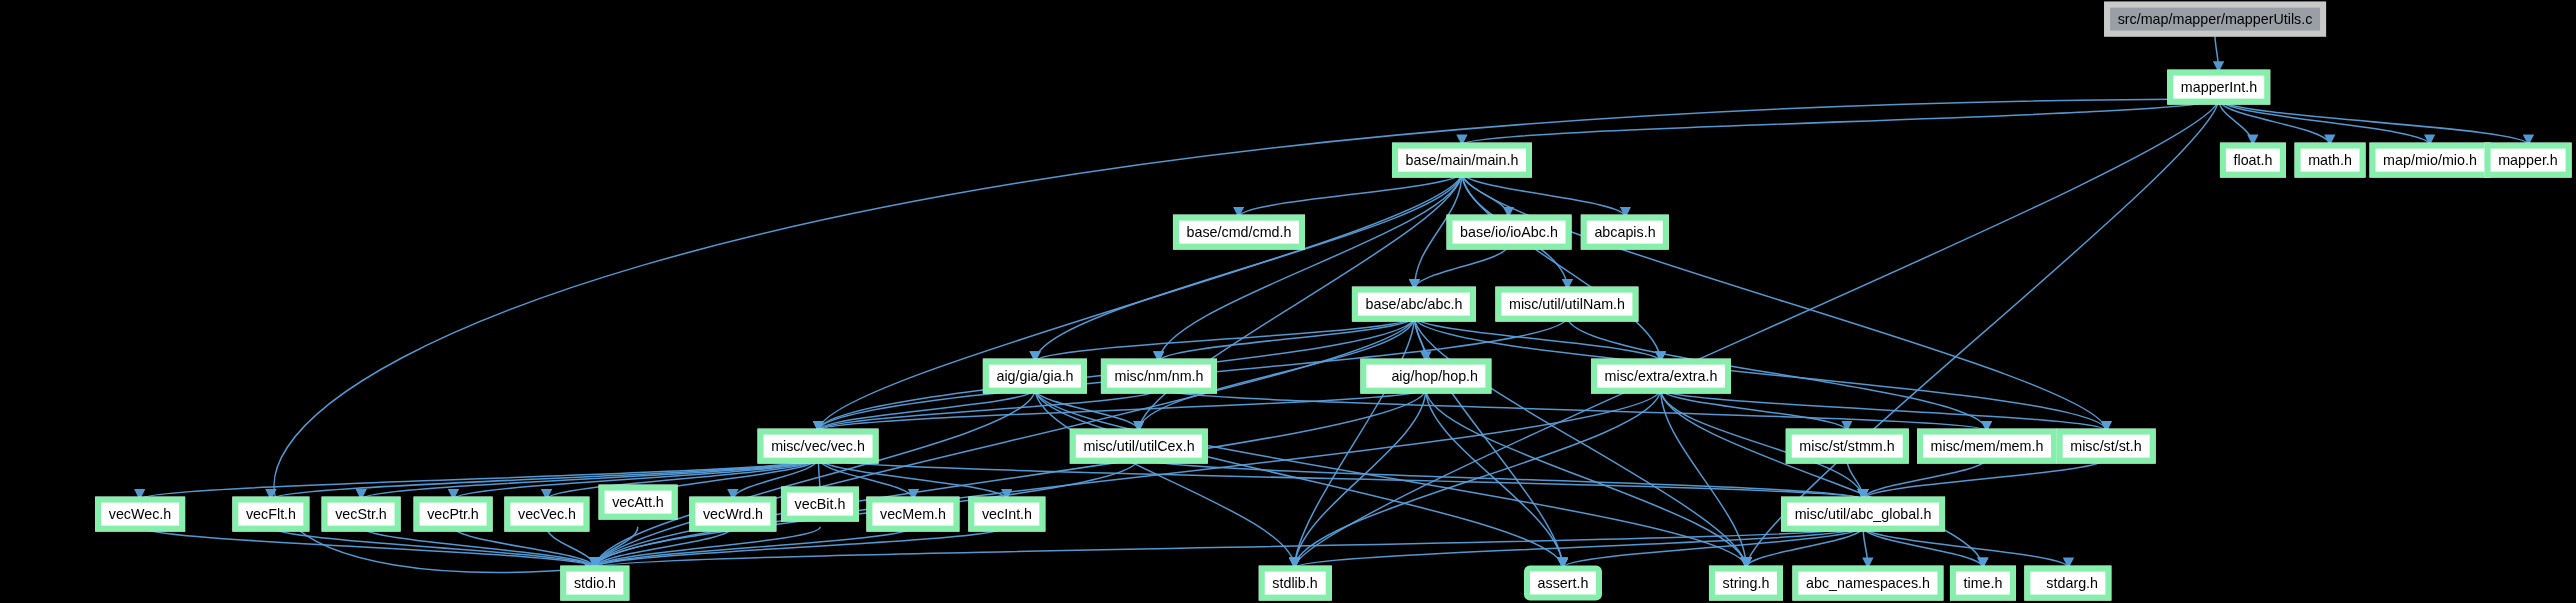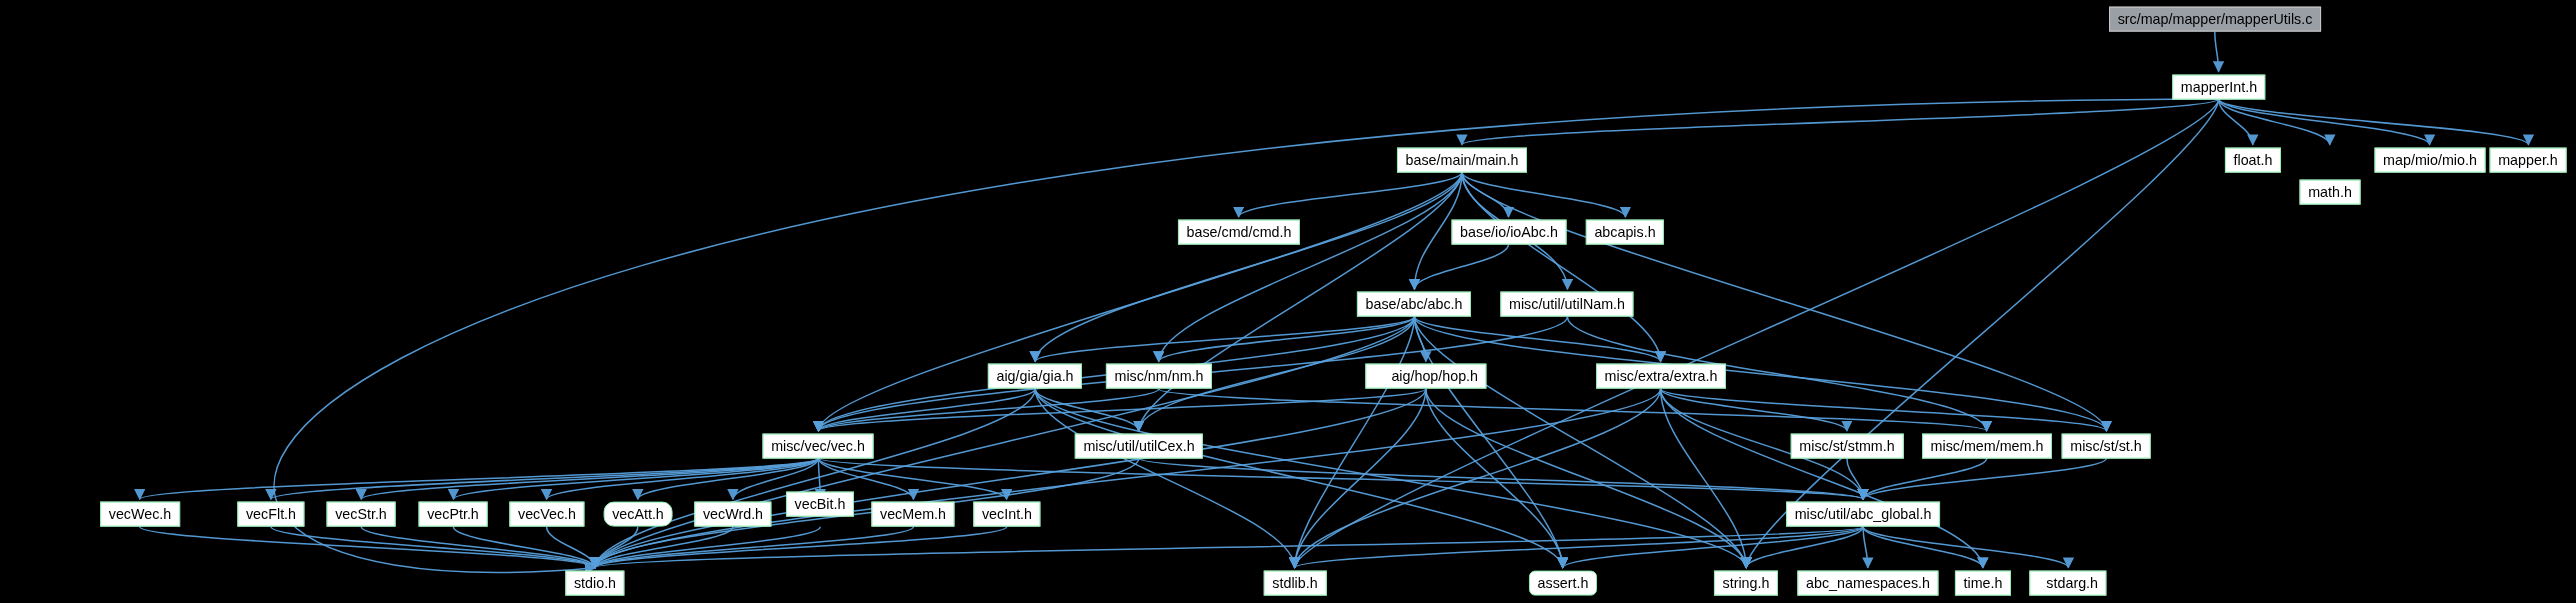--- a/index.html
+++ b/index.html
@@ -11,21 +11,21 @@
     font-family:"Liberation Sans", sans-serif;
   }
   .edges{position:absolute;left:0;top:0;width:2576px;height:604px;}
   .edge{fill:none;stroke:#58a0dc;stroke-width:1.6px;opacity:0.95;}
   .nodes{position:absolute;left:0;top:0;width:2576px;height:604px;}
   .node{
     position:absolute;
     transform:translate(-50%,-50%);
     background:#ffffff;
     color:#000000;
-    border:1px solid #86efac;
+    border:6px solid #86efac;
     font-size:14.3px;
     line-height:17px;
     padding:2.9px 7.6px;
     white-space:nowrap;
     z-index:2;
     cursor:pointer;
   }
   .node.root{
     background:#9a9fa6;
     border-color:#c9c9c9;
@@ -128,21 +128,21 @@
       <path d="M1960,554 C1960,571.2 1837,579.8 1837,597" class="edge" marker-end="url(#arrowhead)"></path>
       <path d="M1960,554 C1960,571.2 1965,579.8 1965,597" class="edge" marker-end="url(#arrowhead)"></path>
       <path d="M1960,554 C1960,571.2 2086,579.8 2086,597" class="edge" marker-end="url(#arrowhead)"></path>
       <path d="M1960,554 C1960,571.2 2176,579.8 2176,597" class="edge" marker-end="url(#arrowhead)"></path>
     </svg>
   <div class="nodes">
       <div class="node root" style="left: 2215px; top: 19px;">src/map/mapper/mapperUtils.c</div>
       <div class="node" style="left: 2219px; top: 87px;">mapperInt.h</div>
       <div class="node" style="left: 1462px; top: 160px;">base/main/main.h</div>
       <div class="node" style="left: 2253px; top: 160px;">float.h</div>
-      <div class="node" style="left: 2330px; top: 160px; margin-top: 32px;">math.h</div>
+      <div class="node" style="left: 2330px; top: 160px;">math.h</div>
       <div class="node" style="left: 2430px; top: 160px;">map/mio/mio.h</div>
       <div class="node" style="left: 2528px; top: 160px;">mapper.h</div>
       <div class="node" style="left: 1239px; top: 232px;">base/cmd/cmd.h</div>
       <div class="node" style="left: 1509px; top: 232px;">base/io/ioAbc.h</div>
       <div class="node" style="left: 1625px; top: 232px;">abcapis.h</div>
       <div class="node" style="left: 1414px; top: 304px;">base/abc/abc.h</div>
       <div class="node" style="left: 1567px; top: 304px;">misc/util/utilNam.h</div>
       <div class="node" style="left: 1035px; top: 376px;">aig/gia/gia.h</div>
       <div class="node" style="left: 1159px; top: 376px;">misc/nm/nm.h</div>
       <div class="node" style="left: 1426px; top: 376px; padding-left: 25px;">aig/hop/hop.h</div>
@@ -150,21 +150,21 @@
       <div class="node" style="left: 818px; top: 446px;">misc/vec/vec.h</div>
       <div class="node" style="left: 1139px; top: 446px;">misc/util/utilCex.h</div>
       <div class="node" style="left: 1847px; top: 446px;">misc/st/stmm.h</div>
       <div class="node" style="left: 1987px; top: 446px;">misc/mem/mem.h</div>
       <div class="node" style="left: 2106px; top: 446px;">misc/st/st.h</div>
       <div class="node" style="left: 140px; top: 514px;">vecWec.h</div>
       <div class="node" style="left: 271px; top: 514px;">vecFlt.h</div>
       <div class="node" style="left: 361px; top: 514px;">vecStr.h</div>
       <div class="node" style="left: 453px; top: 514px;">vecPtr.h</div>
       <div class="node" style="left: 547px; top: 514px;">vecVec.h</div>
-      <div class="node" style="left: 638px; top: 514px; border-radius: 10px;">vecAtt.h</div>
+      <div class="node" style="left: 638px; top: 502px;">vecAtt.h</div>
       <div class="node" style="left: 733px; top: 514px;">vecWrd.h</div>
       <div class="node" style="left: 820px; top: 504px;">vecBit.h</div>
       <div class="node" style="left: 913px; top: 514px;">vecMem.h</div>
       <div class="node" style="left: 1007px; top: 514px;">vecInt.h</div>
       <div class="node" style="left: 1863px; top: 514px;">misc/util/abc_global.h</div>
       <div class="node" style="left: 595px; top: 583px;">stdio.h</div>
       <div class="node" style="left: 1295px; top: 583px;">stdlib.h</div>
       <div class="node" style="left: 1563px; top: 583px; border-radius: 6px;">assert.h</div>
       <div class="node" style="left: 1746px; top: 583px;">string.h</div>
       <div class="node" style="left: 1868px; top: 583px;">abc_namespaces.h</div>

